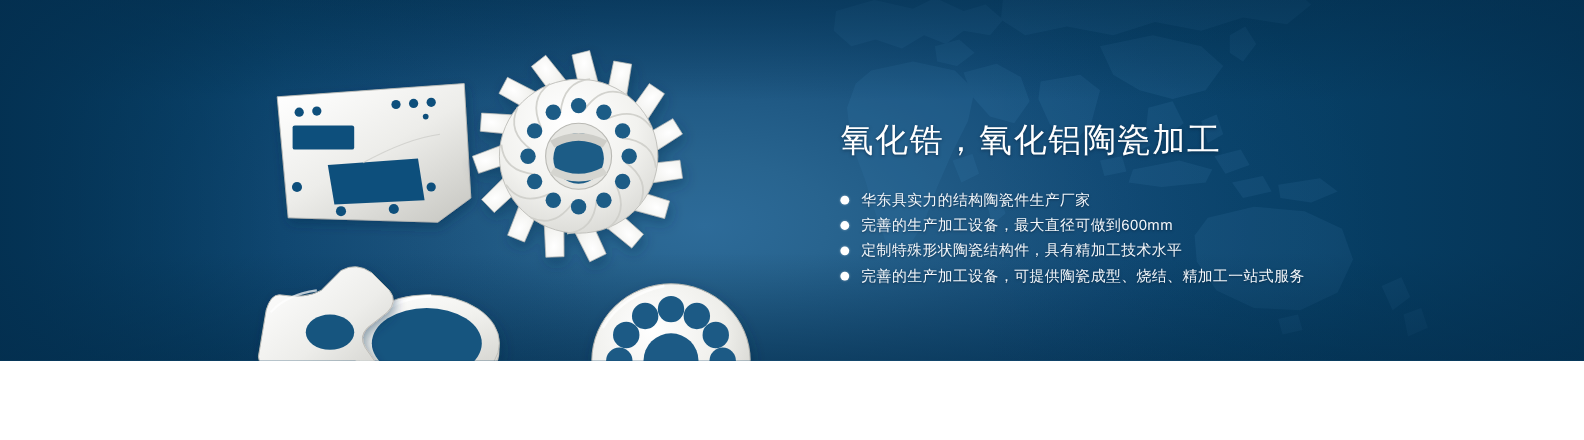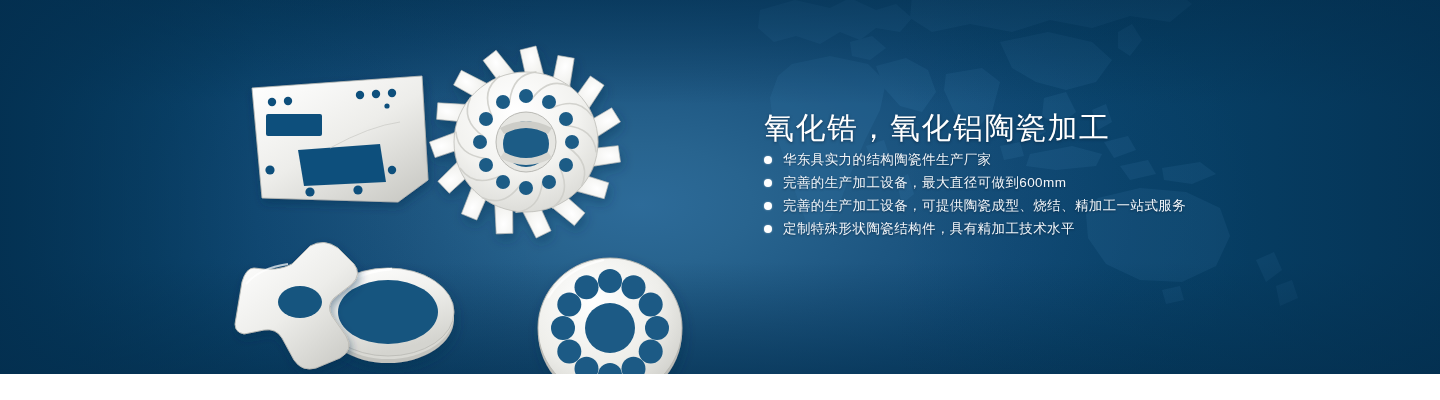--- a/index.html
+++ b/index.html
@@ -5,21 +5,21 @@
 <style>
   * { box-sizing: border-box; margin: 0; padding: 0; }
   html, body {
     width: 1440px; height: 400px;
     overflow: hidden;
     font-family: "Liberation Sans", "DejaVu Sans", sans-serif;
   }
   #banner {
     position: relative;
     width: 1440px;
-    height: 374px;
+    height: 328px;
     background: #08446C;
     overflow: hidden;
   }
   
   .bg-base {
     position: absolute; inset: 0;
     background: #08446C;
   }
   .bg-glow {
     position: absolute; inset: 0;
@@ -63,20 +63,21 @@
     font-size: 30px;
     line-height: 40px;
     letter-spacing: 1.5px;
     color: #ffffff;
     font-weight: normal;
     text-shadow: 0 1px 3px rgba(0,20,40,0.55);
     white-space: nowrap;
   }
   .bullets {
     list-style: none;
+    margin-top: 22px;
   }
   .bullets li {
     display: flex;
     align-items: center;
     height: 23px;
     margin-bottom: 0px;
   }
   .dot {
     width: 8px; height: 8px;
     border-radius: 50%;
@@ -361,22 +362,22 @@
       <li>
         <span class="dot"></span>
         <span class="b-text">华东具实力的结构陶瓷件生产厂家</span>
       </li>
       <li>
         <span class="dot"></span>
         <span class="b-text">完善的生产加工设备，最大直径可做到600mm</span>
       </li>
       <li>
         <span class="dot"></span>
-        <span class="b-text">完善的生产加工设备，可提供陶瓷成型、烧结、精加工一站式服务</span>
+        <span class="b-text">定制特殊形状陶瓷结构件，具有精加工技术水平</span>
       </li>
       <li>
         <span class="dot"></span>
-        <span class="b-text">定制特殊形状陶瓷结构件，具有精加工技术水平</span>
+        <span class="b-text">完善的生产加工设备，可提供陶瓷成型、烧结、精加工一站式服务</span>
       </li>
     </ul>
   </div>
 
 </div>
 
 </body></html>

